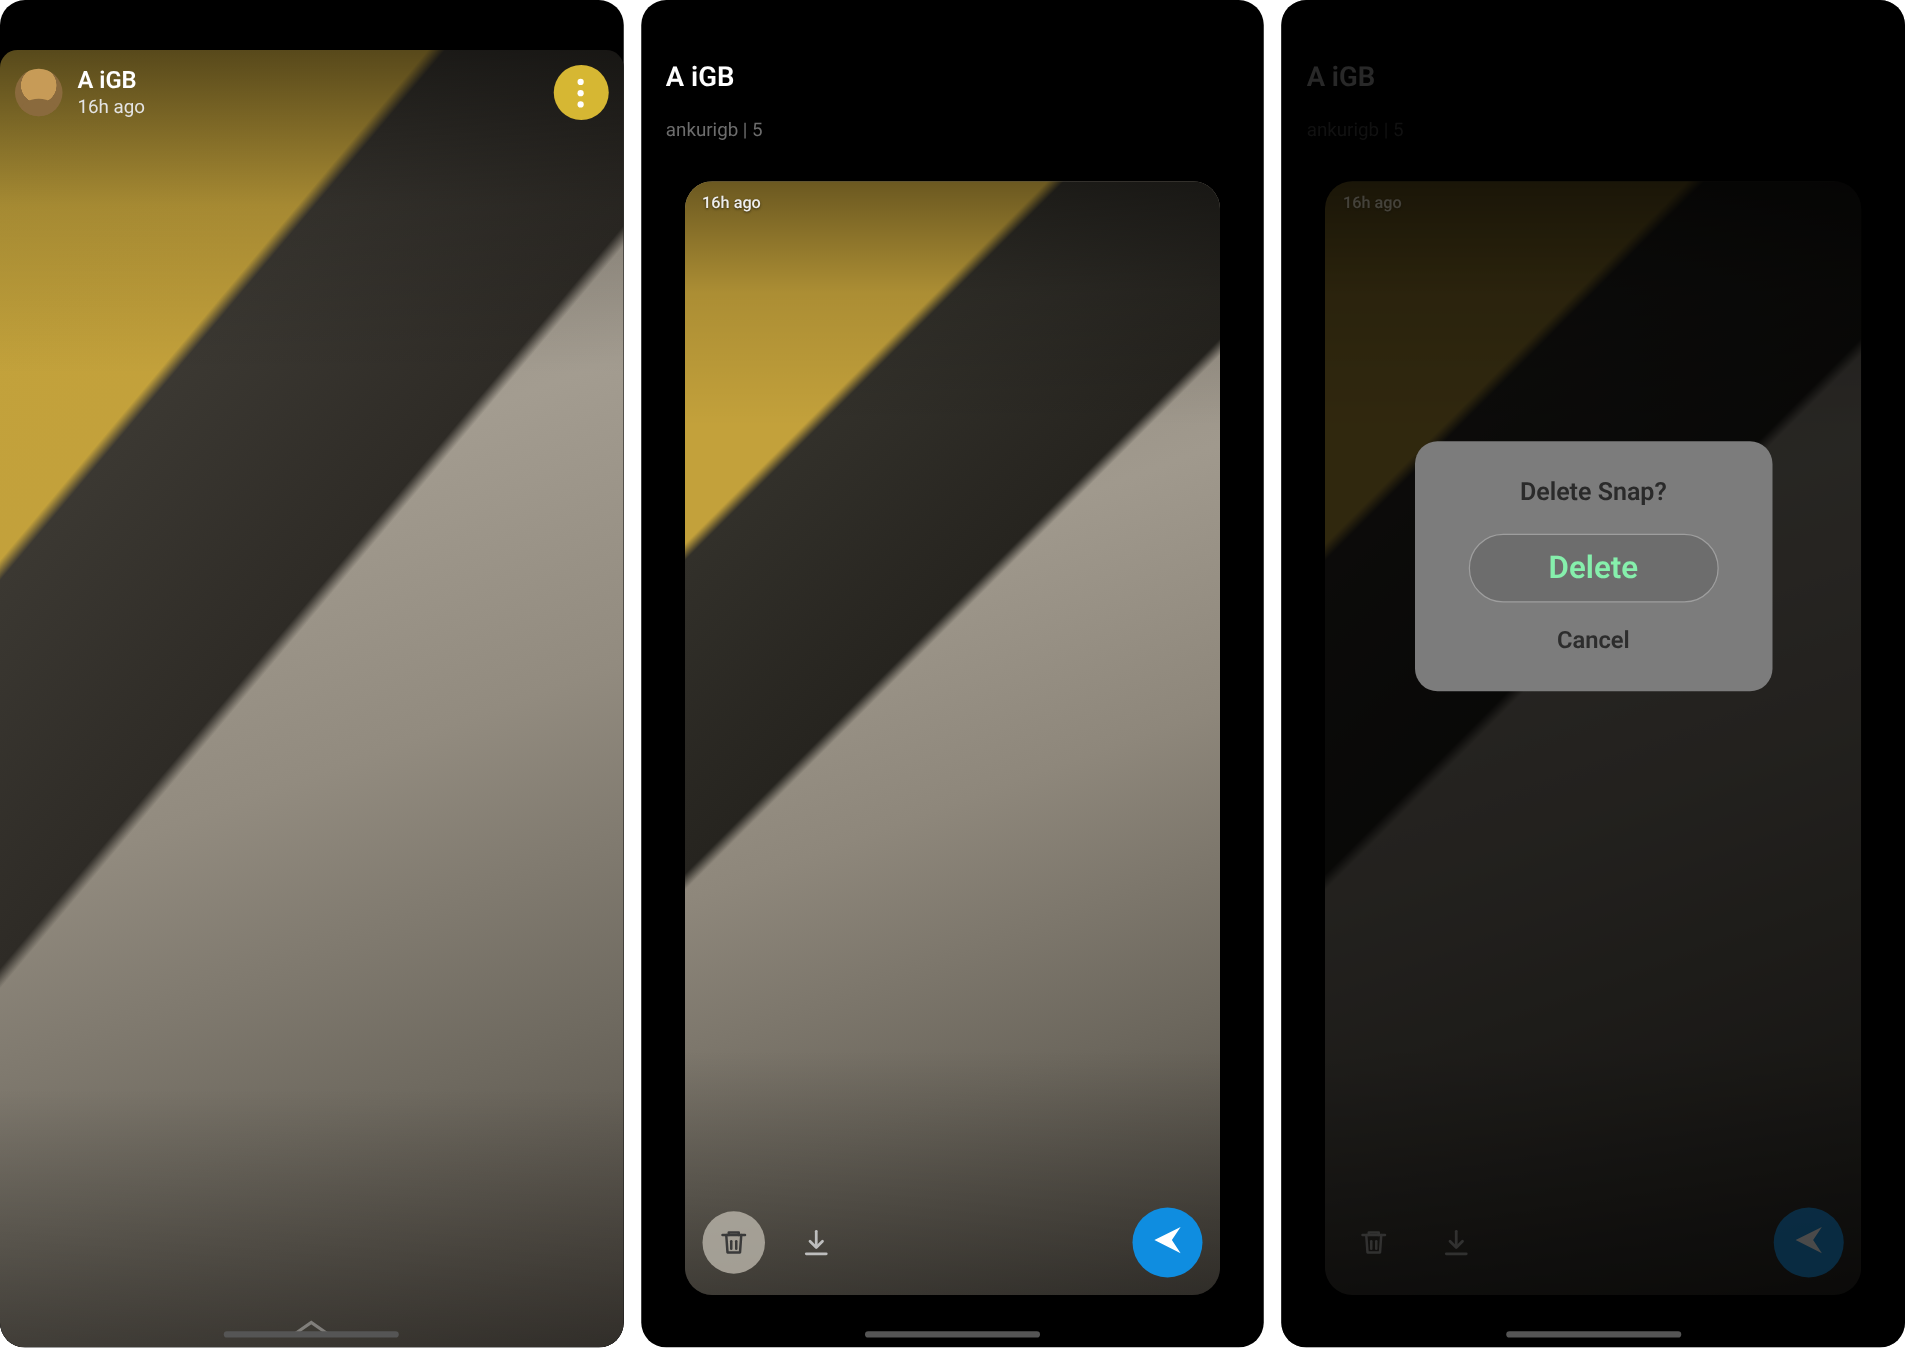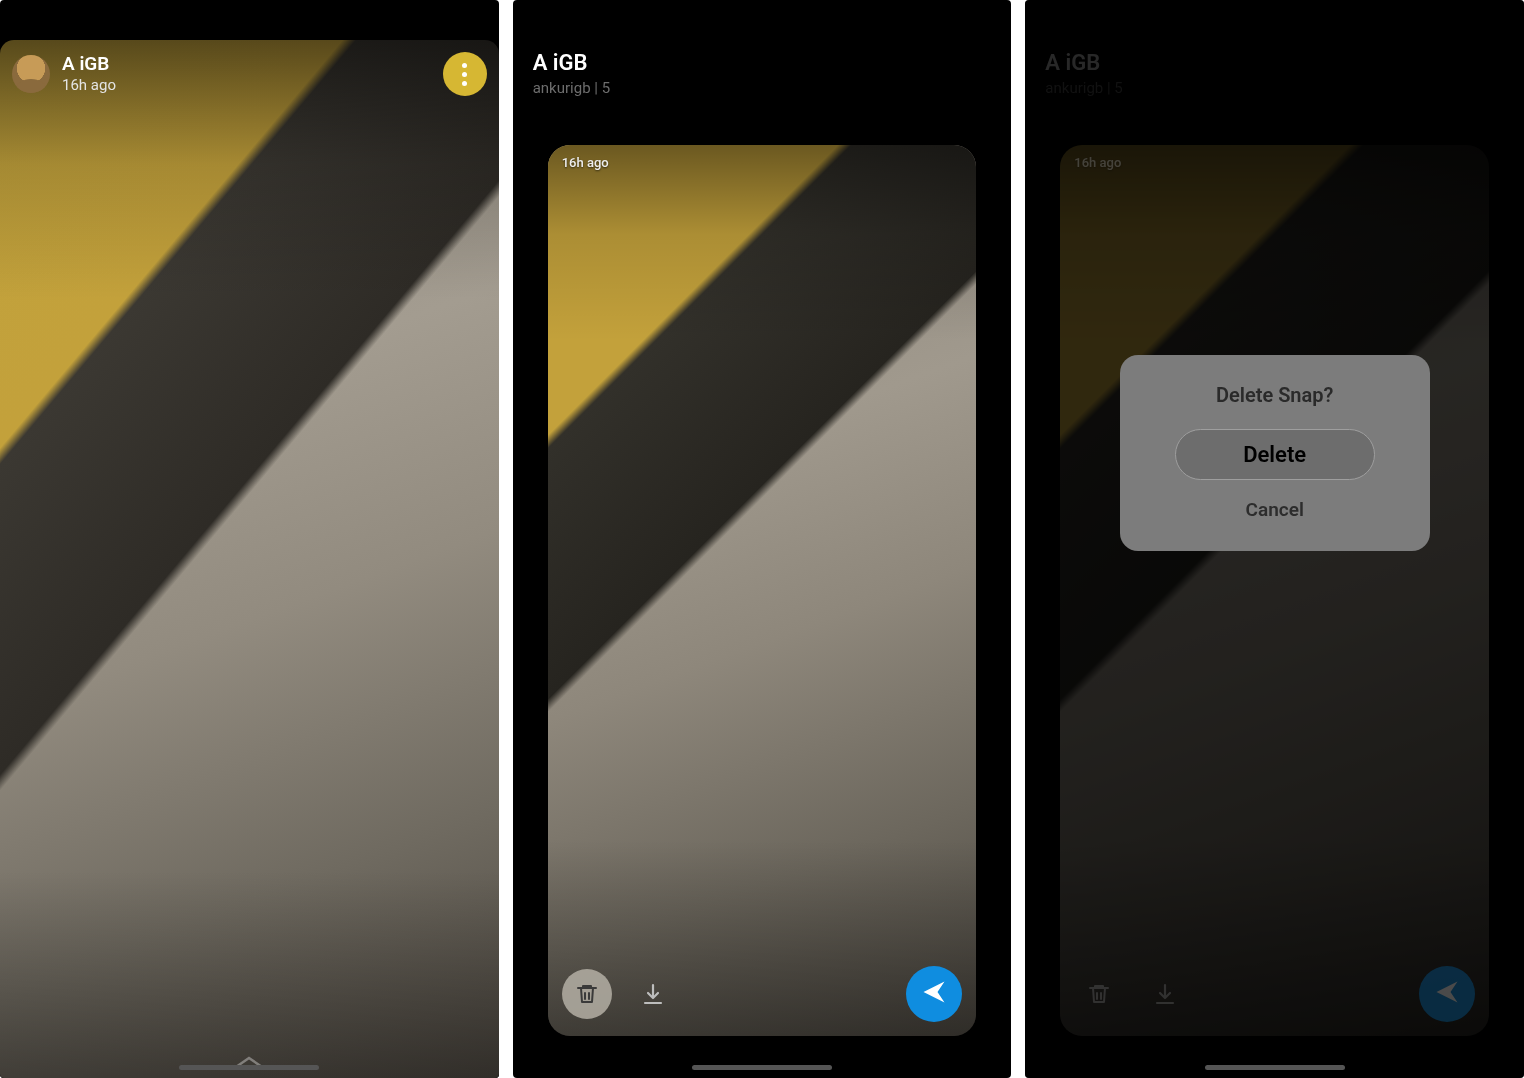--- a/index.html
+++ b/index.html
@@ -1,20 +1,20 @@
 <!DOCTYPE html>
 <html><head>
 <meta charset="utf-8">
 <style>
   * { box-sizing: border-box; margin: 0; padding: 0; font-family: -apple-system, BlinkMacSystemFont, "Segoe UI", Roboto, Helvetica, Arial, sans-serif; }
   body { background: #fff; width: 1524px; height: 1078px; display: flex; gap: 14px; padding: 0; }
   .phone {
     flex: 1;
     background: #000;
-    border-radius: 4px;
+    border-radius: 20px;
     position: relative;
     overflow: hidden;
     display: flex;
     flex-direction: column;
   }
   .home-indicator {
     position: absolute;
     bottom: 8px;
     left: 50%;
     transform: translateX(-50%);
@@ -71,21 +71,21 @@
     width:30px; height:14px; opacity:0.35;
   }
   .swipe-up svg { width:100%; height:100%; }
 
   
   .detail-header {
     position:absolute; top:50px; left:20px; right:20px;
     color:#fff;
   }
   .detail-header .name { font-size:22px; font-weight:600; }
-  .detail-header .sub { font-size:15px; color:#6d6d6d; margin-top:4px; }
+  .detail-header .sub { font-size:15px; color:#6d6d6d; margin-top:20px; }
   .snap-card {
     position:absolute;
     top:145px; left:35px; right:35px; bottom:42px;
     border-radius:22px;
     overflow:hidden;
   }
   .snap-photo {
     position:absolute; inset:0;
     background:
       linear-gradient(135deg, #c3a13b 0%, #c3a13b 22%, #32302a 23%, #26241f 42%, rgba(0,0,0,0) 43%),
@@ -119,30 +119,30 @@
     display:flex; align-items:center; justify-content:center;
   }
   .send-btn svg { width:28px; height:28px; }
 
   
   .dim-overlay {
     position:absolute; inset:0; background:rgba(0,0,0,0.55);
   }
   .dialog {
     position:absolute; left:50%; top:42%; transform:translate(-50%,-50%);
-    width:310px; background:#7c7c7c; border-radius:18px;
+    width:286px; background:#7c7c7c; border-radius:18px;
     padding:28px 18px 18px;
     text-align:center;
   }
   .dialog-title { color:#2a2a2a; font-size:20px; font-weight:600; margin-bottom:22px;}
   .dialog-delete {
     display:block; width:200px; margin:0 auto;
     padding:12px 0; border-radius:28px;
     background:#6d6d6d; border:1.5px solid #9e9e9e;
-    color:#000000; font-size:22px; font-weight:600;
+    color:#86efac; font-size:25px; font-weight:600;
   }
   .dialog-cancel {
     display:block; width:200px; margin:18px auto 12px;
     color:#2d2d2d; font-size:19px; font-weight:600;
     background:transparent; border:none;
   }
 </style>
 </head>
 <body>
 

